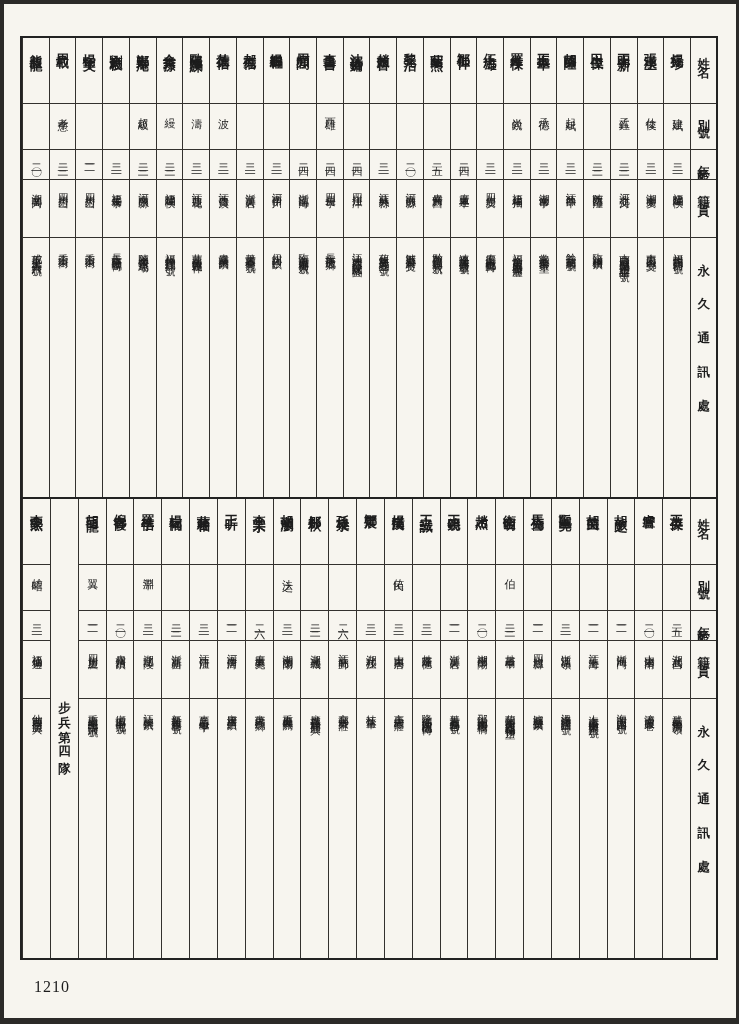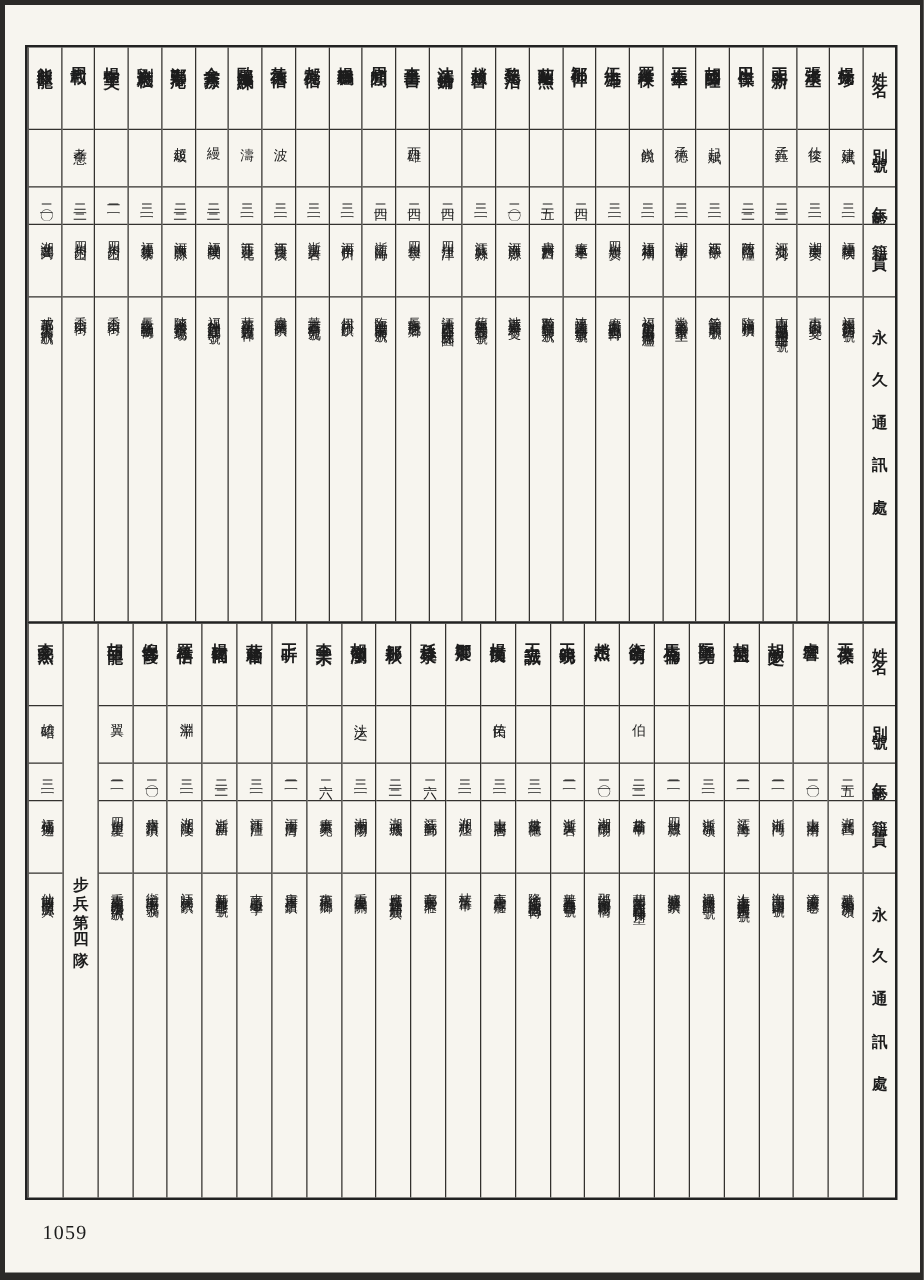--- a/index.html
+++ b/index.html
@@ -925,14 +925,14 @@
           <div class="cell r-native">
             <span>福建仙遊</span>
           </div>
           <div class="cell r-addr">
             <span>仙遊西門李源興</span>
           </div>
         </div>
       </div>
 
   </div>
-  <div class="page-number">1059</div>
+  <div class="page-number">1210</div>
 </div>
 
 </body></html>

